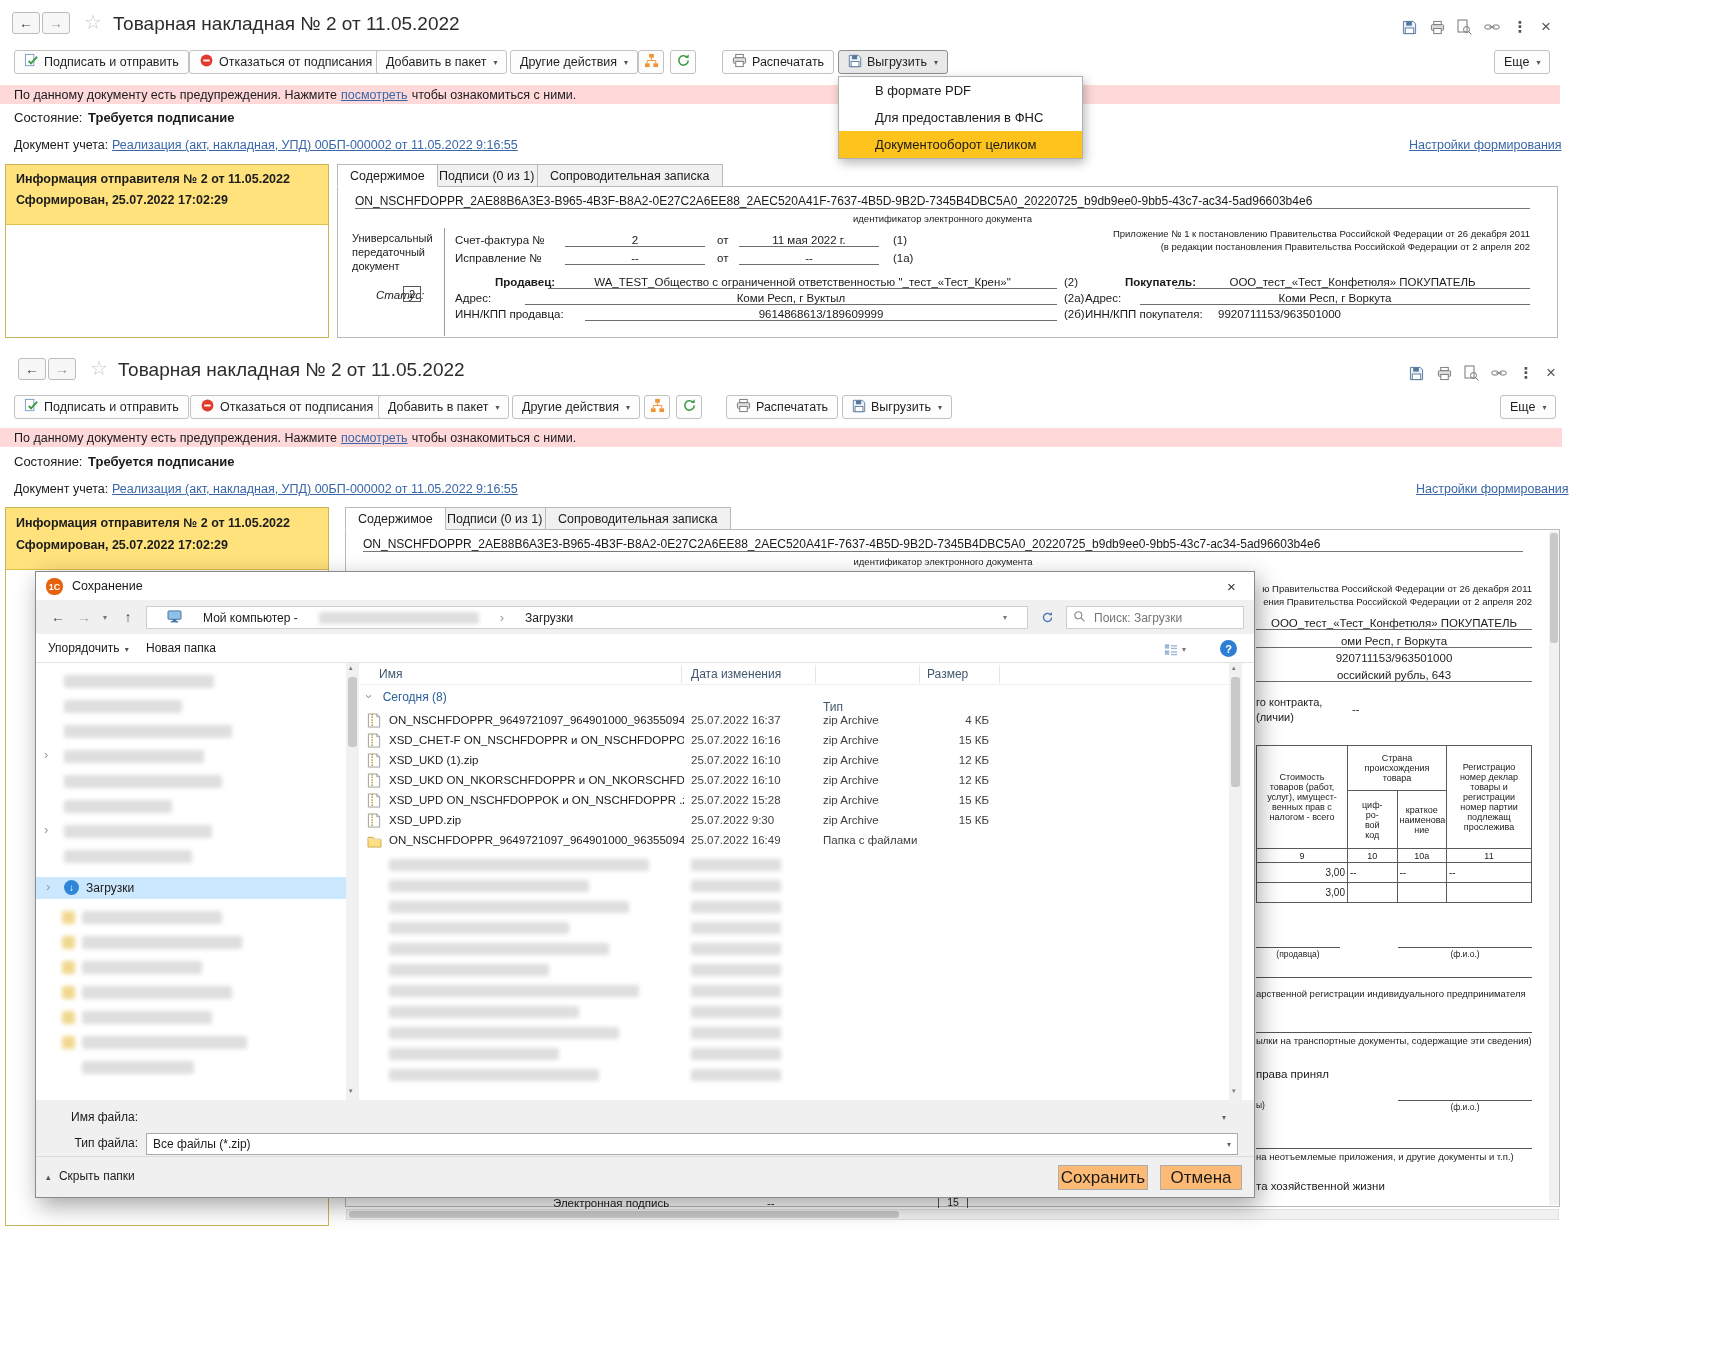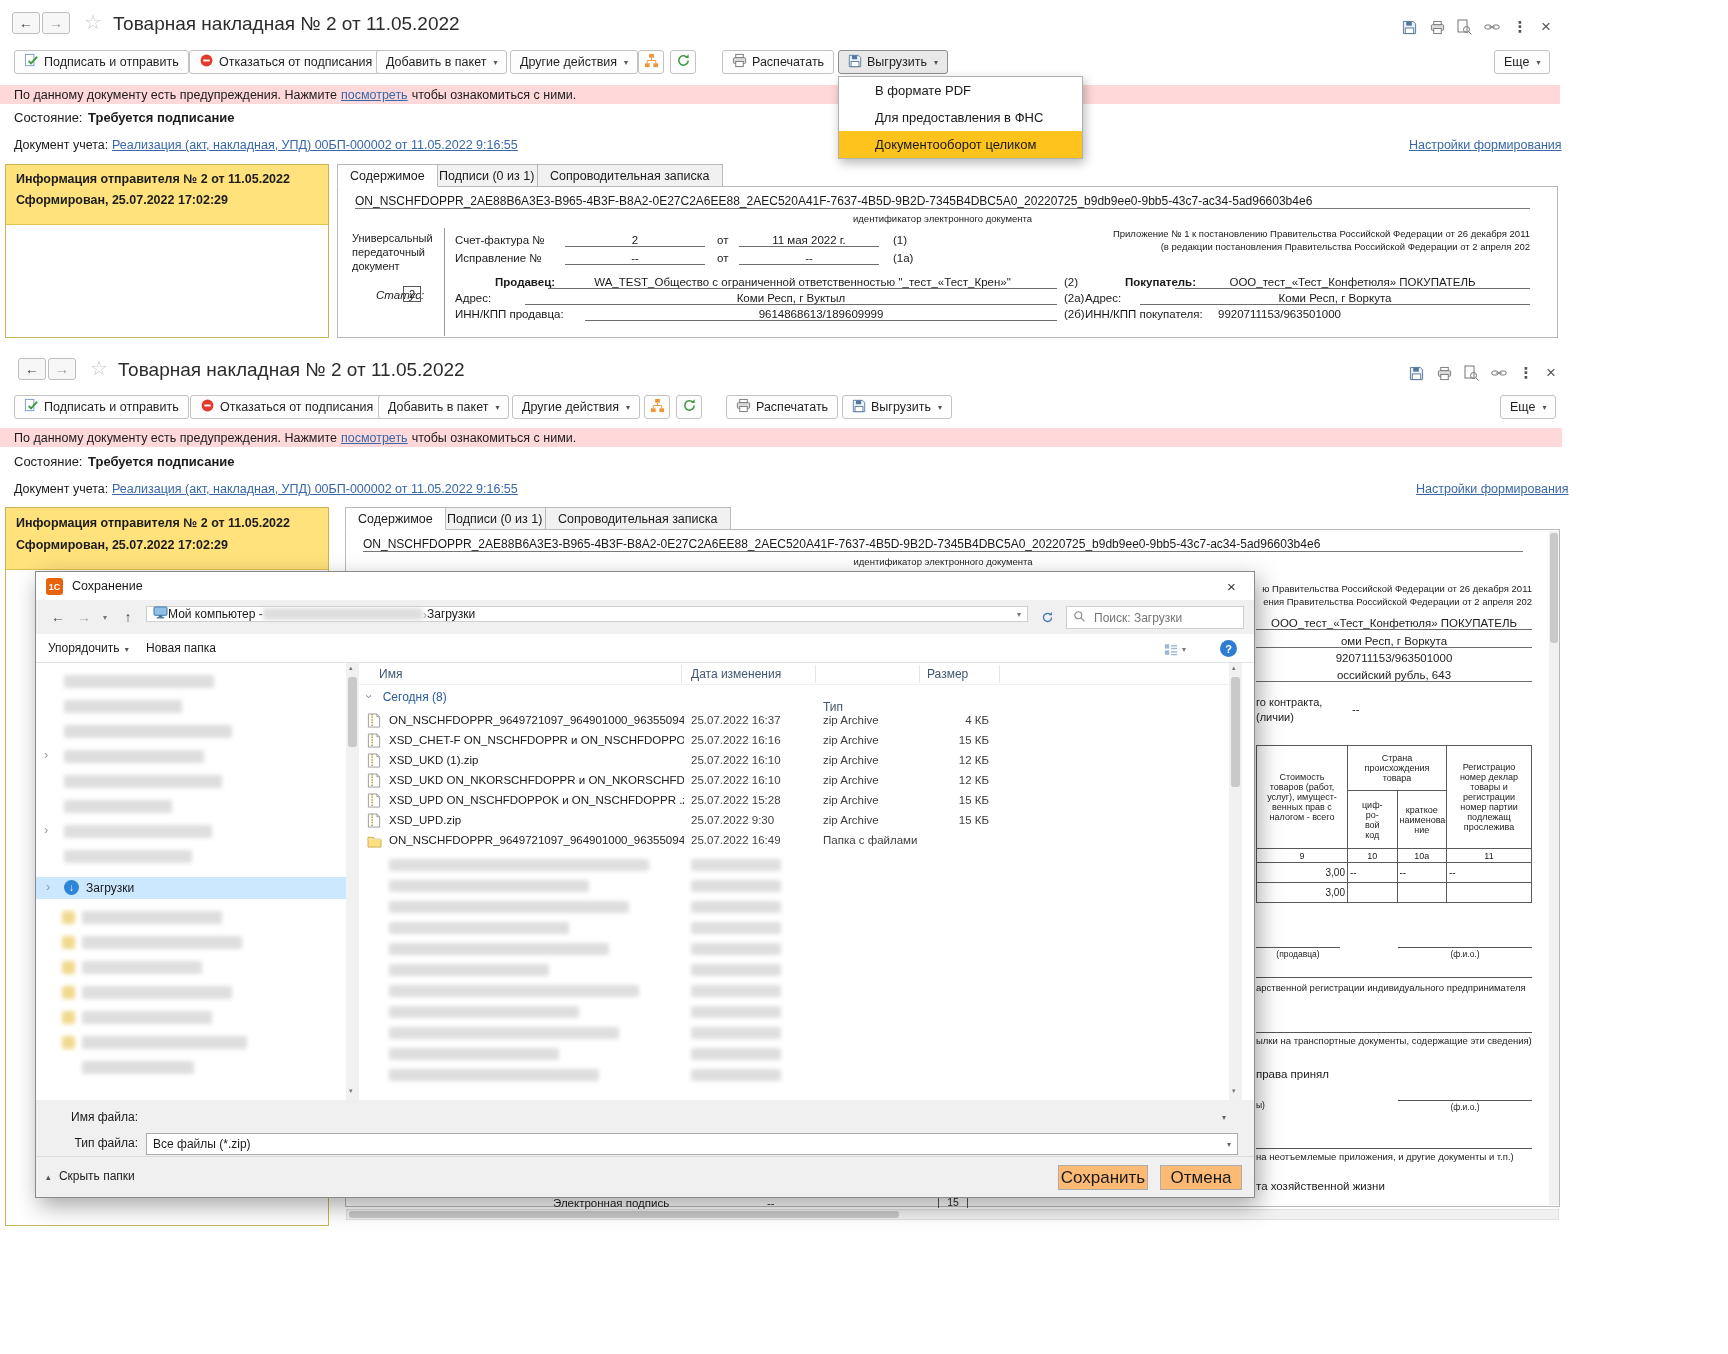--- a/index.html
+++ b/index.html
@@ -435,58 +435,58 @@
         <td style="text-align:right;">3,00</td>
         <td></td>
         <td></td>
         <td></td>
       </tr>
     </tbody>
       </table>
 
     <div class="frag" style="left:1256px;top:947px;width:84px;border-top:1px solid #555;text-align:center;font-size:8.5px;padding-top:1px;">(продавца)</div>
     <div class="frag" style="left:1398px;top:947px;width:134px;border-top:1px solid #555;text-align:center;font-size:8.5px;padding-top:1px;">(ф.и.о.)</div>
-    <div class="frag small" style="left:1256px;top:977px;width:276px;border-top:1px solid #555;padding-top:4px;">арственной регистрации индивидуального предпринимателя</div>
+    <div class="frag small" style="left:1256px;top:977px;width:276px;border-top:1px solid #555;padding-top:10px;">арственной регистрации индивидуального предпринимателя</div>
     <div class="frag small" style="left:1256px;top:1032px;width:276px;border-top:1px solid #555;padding-top:2px;">ылки на транспортные документы, содержащие эти сведения)</div>
     <div class="frag" style="left:1256px;top:1068px;font-size:11.5px;">права принял</div>
     <div class="frag" style="left:1256px;top:1100px;font-size:8.5px;">ы)</div>
     <div class="frag" style="left:1398px;top:1100px;width:134px;border-top:1px solid #555;text-align:center;font-size:8.5px;padding-top:1px;">(ф.и.о.)</div>
     <div class="frag small" style="left:1256px;top:1148px;width:276px;border-top:1px solid #555;padding-top:2px;">на неотъемлемые приложения, и другие документы и т.п.)</div>
     <div class="frag" style="left:1256px;top:1180px;font-size:11.5px;">та хозяйственной жизни</div>
 
     <div class="frag" style="left:553px;top:1197px;font-size:11.5px;">Электронная подпись</div>
     <div class="frag" style="left:767px;top:1197px;font-size:11.5px;">--</div>
     <div class="frag" style="left:938px;top:1196px;width:28px;text-align:center;font-size:10.5px;border-left:1px solid #555;border-right:1px solid #555;">15</div>
   </div>
 
   <div class="dlg" style="left:35px;top:571px;width:1218px;height:625px;">
 
     <div class="abs" style="left:0;top:0;width:1218px;height:28px;background:#fff;">
-      <div class="abs" style="left:10px;top:6px;width:17px;height:17px;border-radius:3px;background:#e8620c;color:#fff;font-size:9px;font-weight:bold;display:flex;align-items:center;justify-content:center;">1С</div>
+      <div class="abs" style="left:10px;top:6px;width:17px;height:17px;border-radius:8px;background:#e8620c;color:#fff;font-size:9px;font-weight:bold;display:flex;align-items:center;justify-content:center;">1С</div>
       <div class="abs nowrap" style="left:36px;top:7px;font-size:12.5px;">Сохранение</div>
       <div class="abs" style="left:1173px;top:0;width:45px;height:28px;display:flex;align-items:center;justify-content:center;font-size:15px;color:#333;">
           <span>×</span>
         </div>
     </div>
 
     <div class="abs dlg-gray" style="left:0;top:28px;width:1218px;height:34px;">
       <div class="abs navsq" style="left:10px;top:6px;width:24px;height:22px;">
           <span>←</span>
         </div>
       <div class="abs navsq" style="left:36px;top:6px;width:24px;height:22px;color:#aaa;">
           <span>→</span>
         </div>
       <div class="abs navsq" style="left:62px;top:6px;width:14px;height:22px;font-size:8px;color:#777;">
           <span>▾</span>
         </div>
       <div class="abs navsq" style="left:80px;top:6px;width:24px;height:22px;">
           <span>↑</span>
         </div>
 
-      <div class="abs field" style="left:110px;top:6px;width:882px;height:16px;padding:0 6px;gap:0;">
+      <div class="abs field" style="left:110px;top:6px;width:882px;height:23px;padding:0 20px;gap:21px;">
         <span><svg width="15" height="13" viewBox="0 0 16 14">
               <rect x="1" y="1" width="14" height="9" rx="1" fill="#8fc0e8" stroke="#3d6f9e"></rect>
               <rect x="6" y="10" width="4" height="2" fill="#3d6f9e"></rect>
               <rect x="4" y="12" width="8" height="1.4" fill="#3d6f9e"></rect>
             </svg></span>
         <span class="nowrap">Мой компьютер -</span>
         <span class="redact" style="position:relative;display:inline-block;width:160px;height:12px;"></span>
         <span class="chev">›</span>
         <span class="nowrap">Загрузки</span>
         <span style="margin-left:auto;font-size:8px;color:#777;">▾</span>

